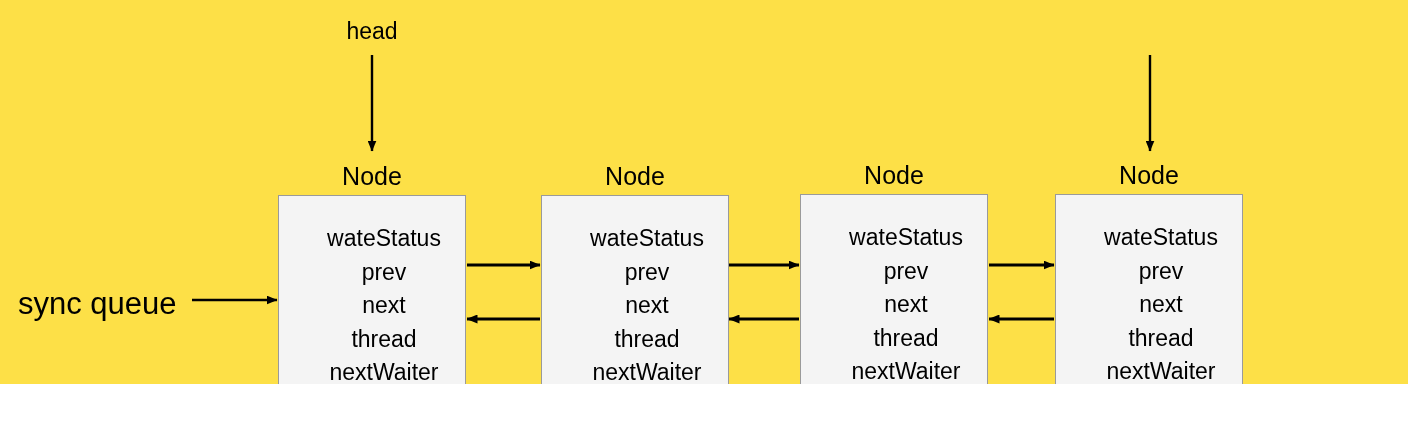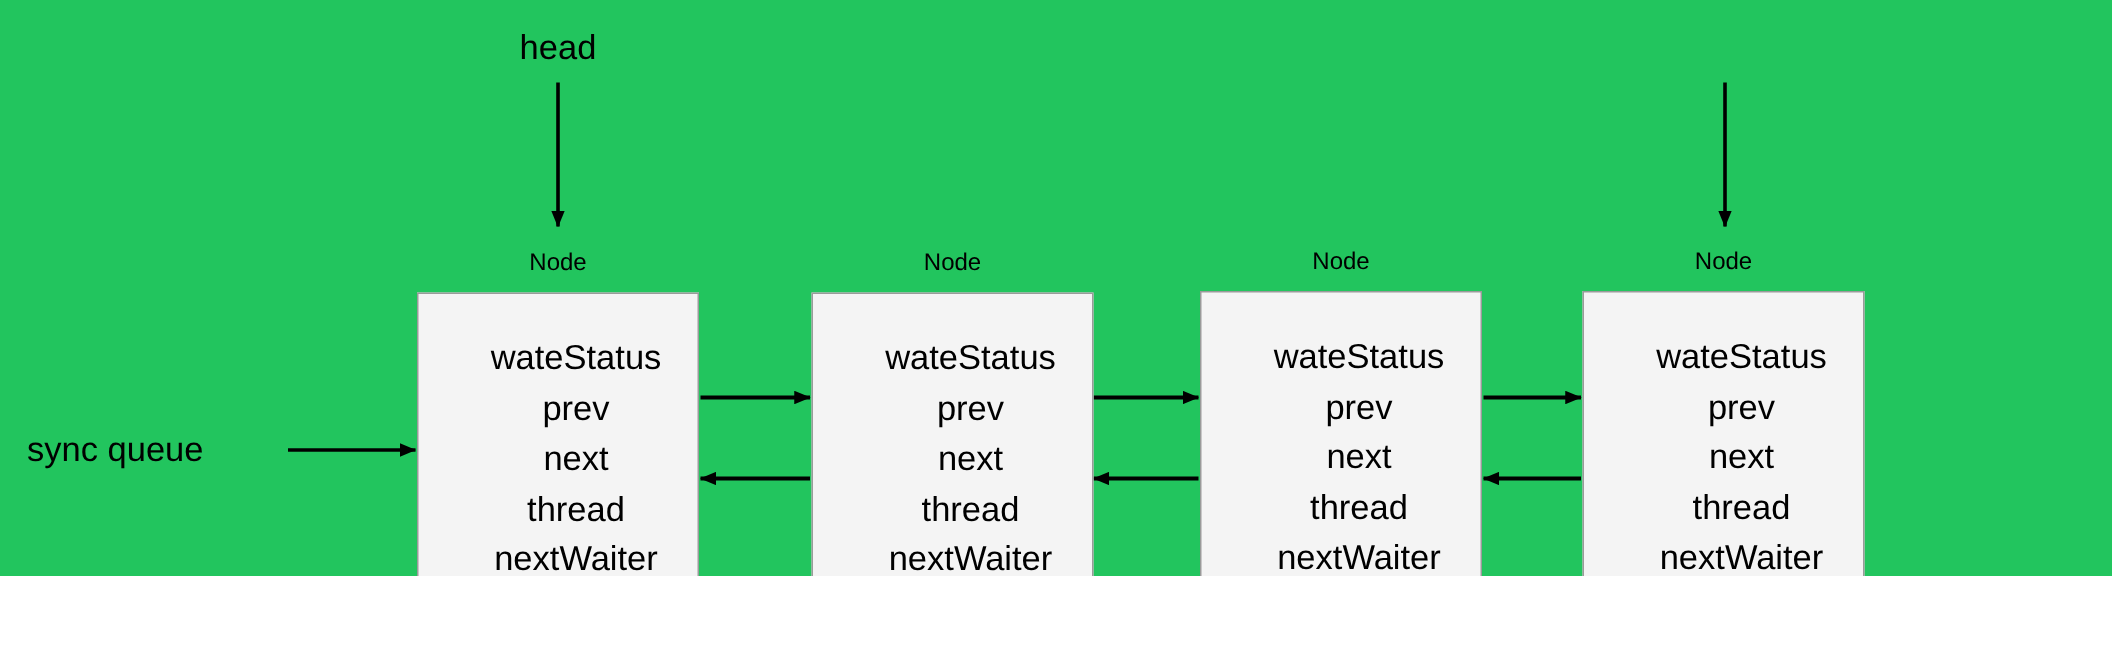--- a/index.html
+++ b/index.html
@@ -4,34 +4,34 @@
 <style>
   html, body {
     margin: 0;
     padding: 0;
     background: #ffffff;
   }
   #canvas {
     position: relative;
     width: 1408px;
     height: 384px;
-    background: #22c55e;
+    background: #fde047;
     font-family: "Liberation Sans", sans-serif;
     overflow: hidden;
   }
   .node-box {
     position: absolute;
     box-sizing: border-box;
     background: #f4f4f4;
     border: 1px solid #9a9a9a;
   }
   .node-caption {
     position: absolute;
     text-align: center;
-    font-size: 16px;
+    font-size: 25px;
     color: #000000;
     line-height: 26px;
     white-space: nowrap;
   }
   .node-fields {
     position: absolute;
     text-align: center;
     font-size: 23px;
     color: #000000;
     line-height: 33.5px;
@@ -43,21 +43,21 @@
   }
   .pointer-label {
     position: absolute;
     font-size: 23px;
     color: #000000;
     white-space: nowrap;
     text-align: center;
   }
   .edge-label {
     position: absolute;
-    font-size: 23px;
+    font-size: 31px;
     color: #000000;
     white-space: nowrap;
   }
   svg.arrows {
     position: absolute;
     left: 0;
     top: 0;
     width: 1408px;
     height: 440px;
     pointer-events: none;

